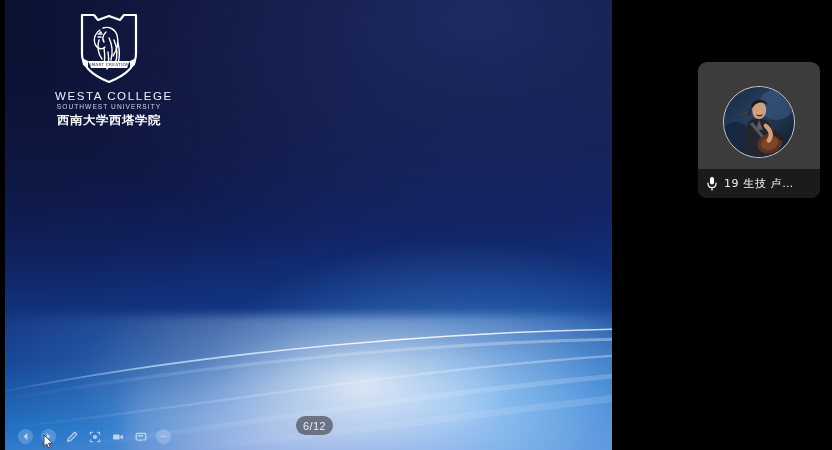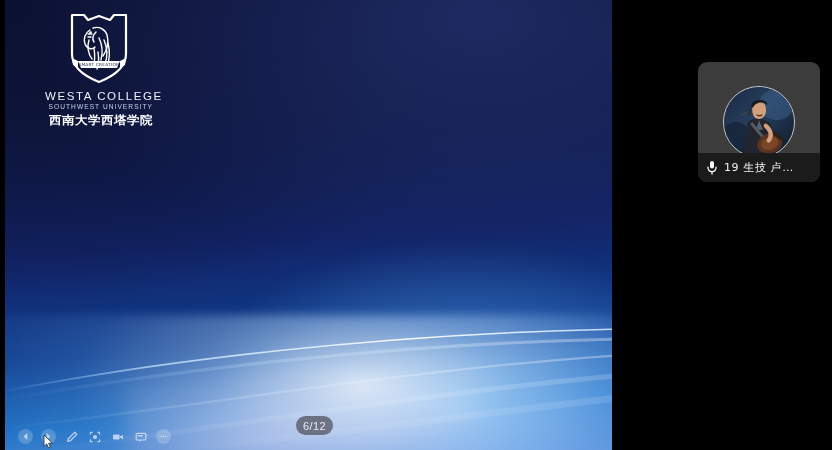--- a/index.html
+++ b/index.html
@@ -52,23 +52,23 @@
     width:116%; height:56%;
     background:radial-gradient(ellipse at 56% 28%, rgba(255,255,255,.80) 0%, rgba(205,230,255,.42) 26%, rgba(120,175,240,.18) 52%, rgba(40,90,170,0) 78%);
     filter:blur(5px);
   }
   
   .swoosh { position:absolute; left:0; bottom:0; width:100%; height:46%; }
   .swoosh svg { width:100%; height:100%; display:block; }
 
   
   #logo-block {
-    position:absolute; left:40px; top:12px;
+    position:absolute; left:50px; top:12px;
     width:108px;
-    text-align:right;
+    text-align:center;
     color:#ffffff;
   }
   #crest { width:62px; height:74px; margin:0 auto; display:block; }
   .logo-en {
     font-size:11.5px; letter-spacing:1.6px; font-weight:400;
     color:#eef2fb; margin-top:4px; white-space:nowrap;
   }
   .logo-sub {
     font-size:6.6px; letter-spacing:1.05px; color:#c9d3ea;
     margin-top:1px; white-space:nowrap;
@@ -120,21 +120,21 @@
     border-radius:10px;
     background:rgba(60,60,66,.62);
     color:#e9ecf4; font-size:11px;
     display:flex; align-items:center; justify-content:center;
     letter-spacing:.4px;
   }
 
   
   #participant-tile {
     position:absolute; left:698px; top:62px;
-    width:122px; height:120px;
+    width:122px; height:136px;
     background:#3c3c3c;
     border-radius:9px;
     overflow:hidden;
   }
   #avatar {
     position:absolute; left:50%; top:24px;
     transform:translateX(-50%);
     width:72px; height:72px;
     border-radius:50%;
     border:1.5px solid #c9ccd2;

